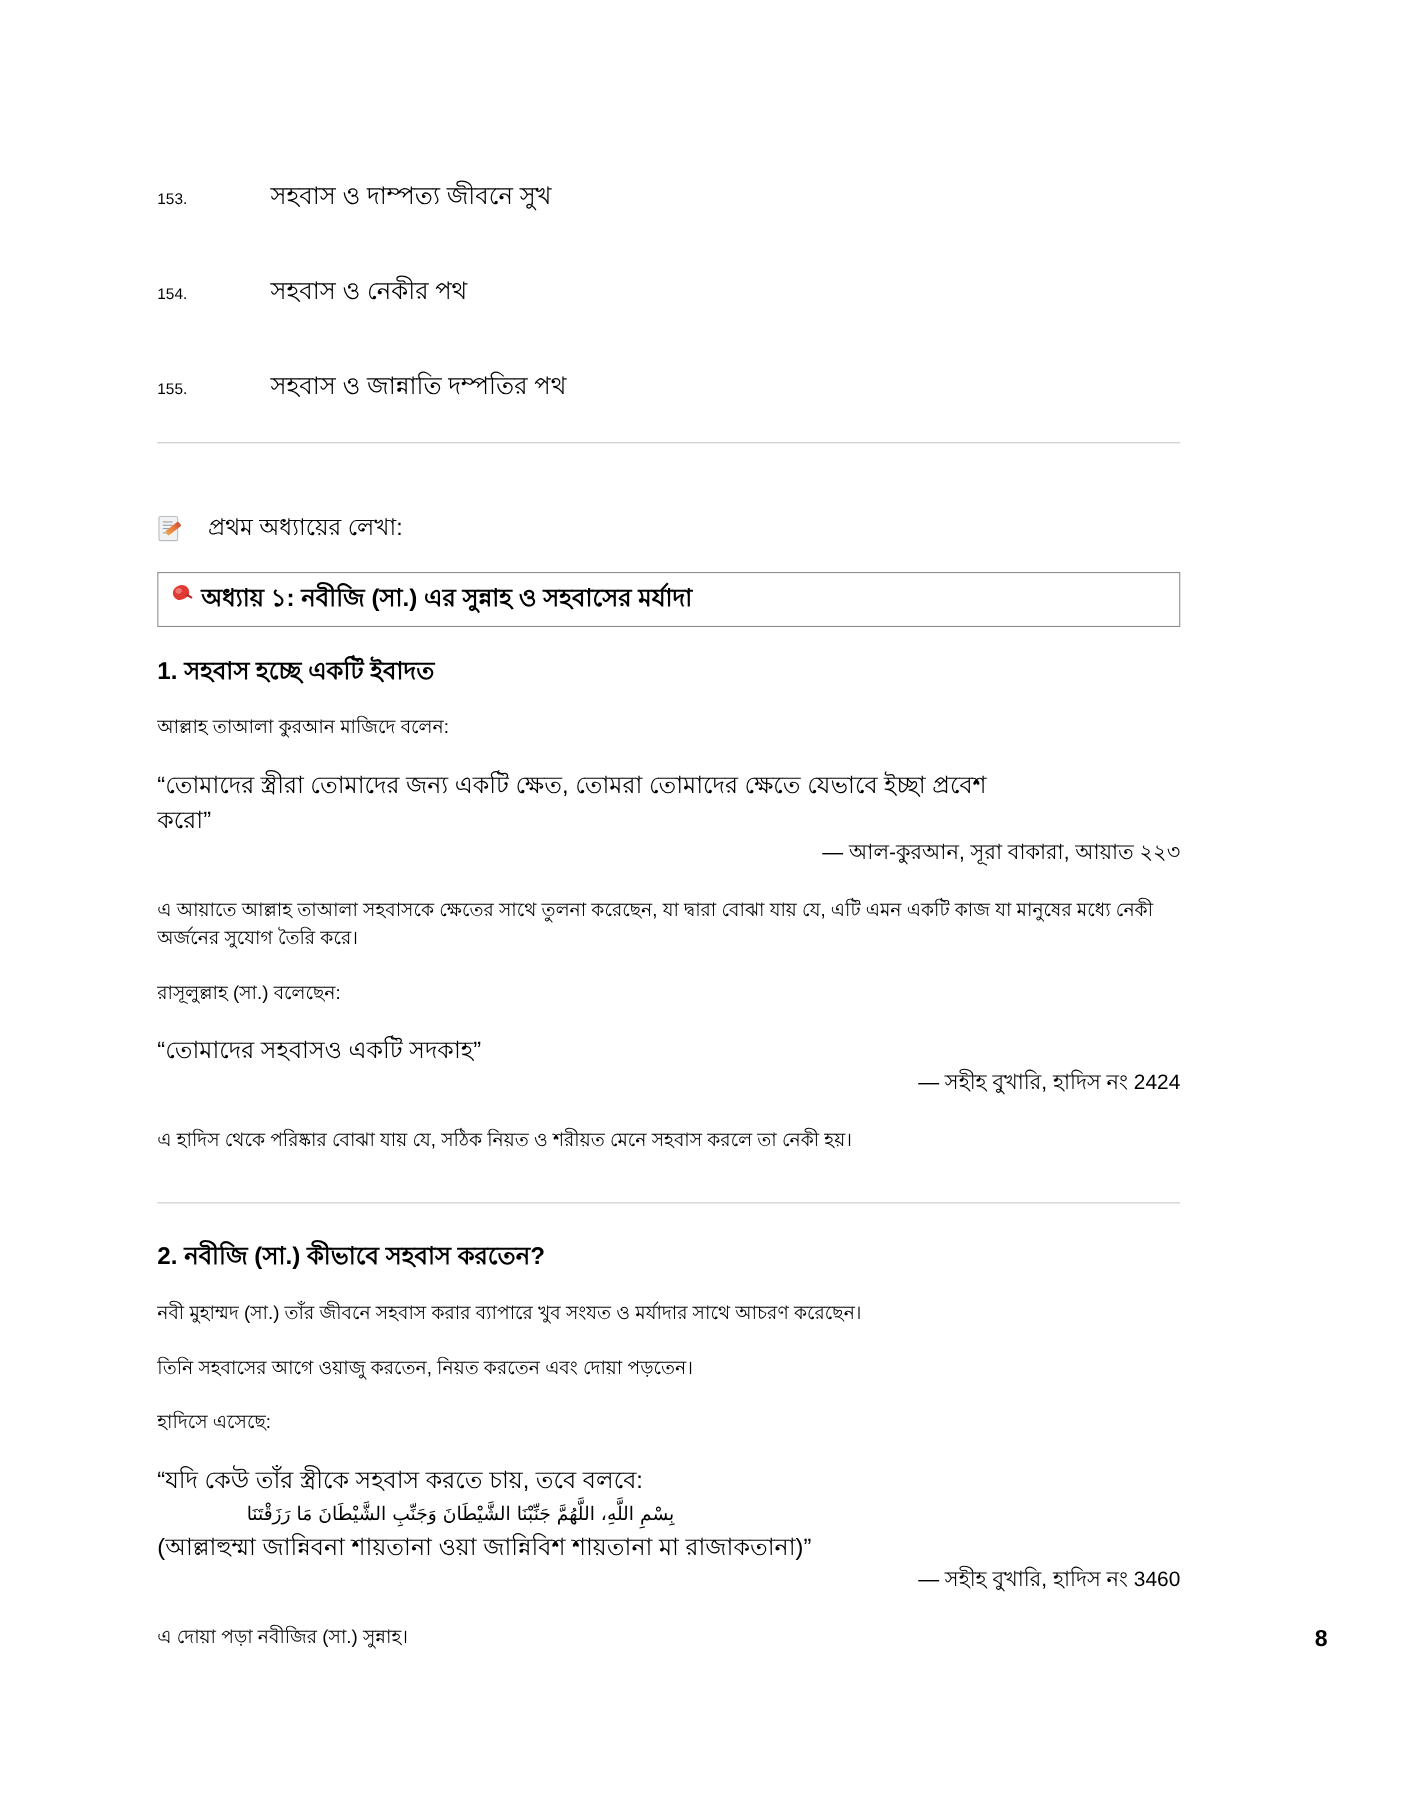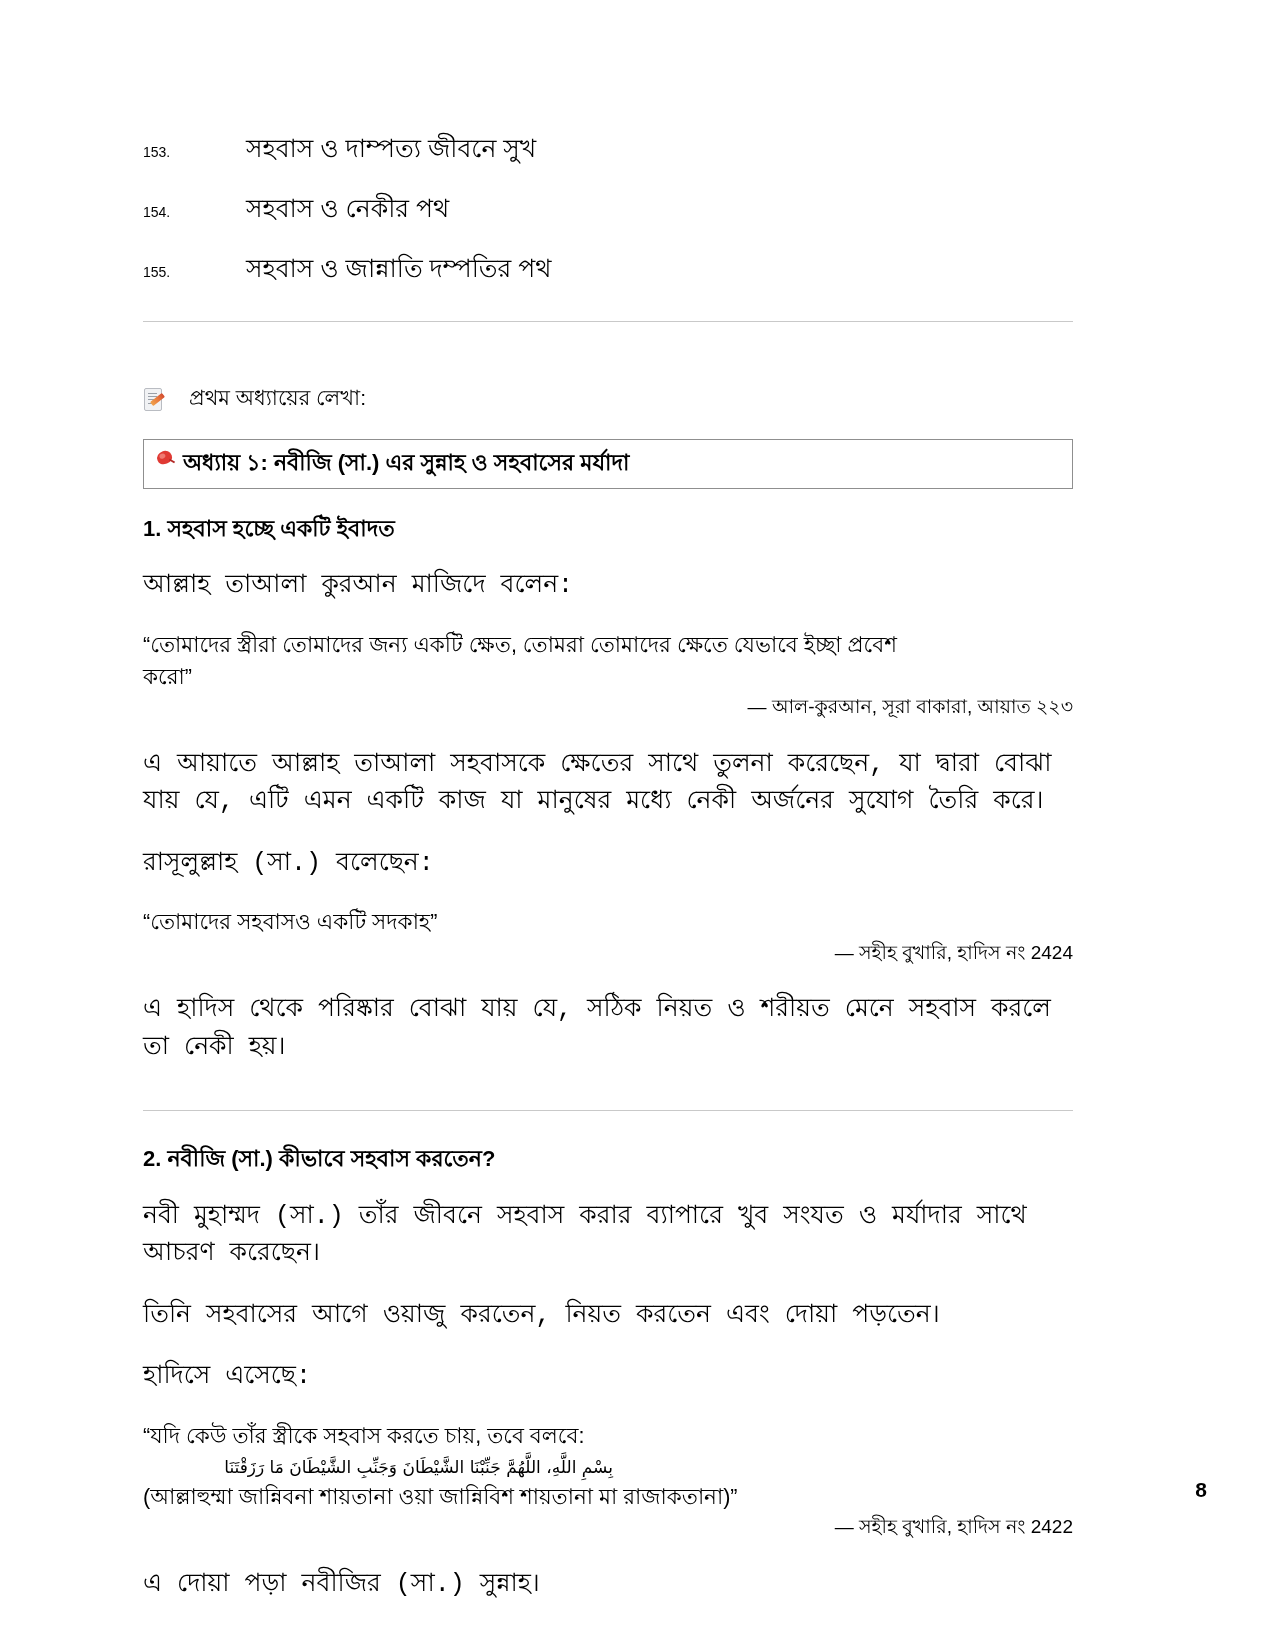--- a/index.html
+++ b/index.html
@@ -43,21 +43,22 @@
     line-height: 1.35;
   }
   .toc-num {
     width: 103px;
     flex: 0 0 103px;
     font-family: "Liberation Sans", sans-serif;
     font-size: 14px;
   }
   .toc-text {
     font-family: "Liberation Sans", sans-serif;
-    font-size: 25px;
+    font-size: 22px;
+    margin-top: 31px;
   }
 
   
   .hr {
     border: none;
     border-top: 1px solid #c9c9c9;
     margin: 0;
     height: 0;
   }
   .hr-top { margin-top: 36px; }
@@ -155,22 +156,22 @@
 
   
   h2.section-head {
     font-family: "Liberation Sans", sans-serif;
     font-weight: bold;
     font-size: 22px;
     margin: 26px 0 0 0;
     line-height: 1.3;
   }
   p.para {
-    font-family: Liberation Mono, monospace;
-    font-size: 25px;
+    font-family: Liberation Sans, sans-serif;
+    font-size: 17px;
     line-height: 1.5;
     margin: 24px 0 0 0;
   }
   .quote-block {
     font-family: "Liberation Sans", sans-serif;
     font-size: 21.5px;
     line-height: 1.5;
     margin: 24px 0 0 0;
   }
   .cite {
@@ -264,21 +265,21 @@
     <h2 class="section-head">2. নবীজি (সা.) কীভাবে সহবাস করতেন?</h2>
 
     <p class="para">নবী মুহাম্মদ (সা.) তাঁর জীবনে সহবাস করার ব্যাপারে খুব সংযত ও মর্যাদার সাথে আচরণ করেছেন।</p>
     <p class="para">তিনি সহবাসের আগে ওয়াজু করতেন, নিয়ত করতেন এবং দোয়া পড়তেন।</p>
     <p class="para">হাদিসে এসেছে:</p>
 
     <div class="quote-block">
       <div>“যদি কেউ তাঁর স্ত্রীকে সহবাস করতে চায়, তবে বলবে:</div>
       <div class="arabic">بِسْمِ اللَّهِ، اللَّهُمَّ جَنِّبْنَا الشَّيْطَانَ وَجَنِّبِ الشَّيْطَانَ مَا رَزَقْتَنَا</div>
       <div>(আল্লাহুম্মা জান্নিবনা শায়তানা ওয়া জান্নিবিশ শায়তানা মা রাজাকতানা)”</div>
-      <div class="cite">— সহীহ বুখারি, হাদিস নং 2422</div>
+      <div class="cite">— সহীহ বুখারি, হাদিস নং 3460</div>
     </div>
 
     <p class="para">এ দোয়া পড়া নবীজির (সা.) সুন্নাহ।</p>
 
   </div>
 
   <div class="page-number">8</div>
 </div>
 
 </body></html>

